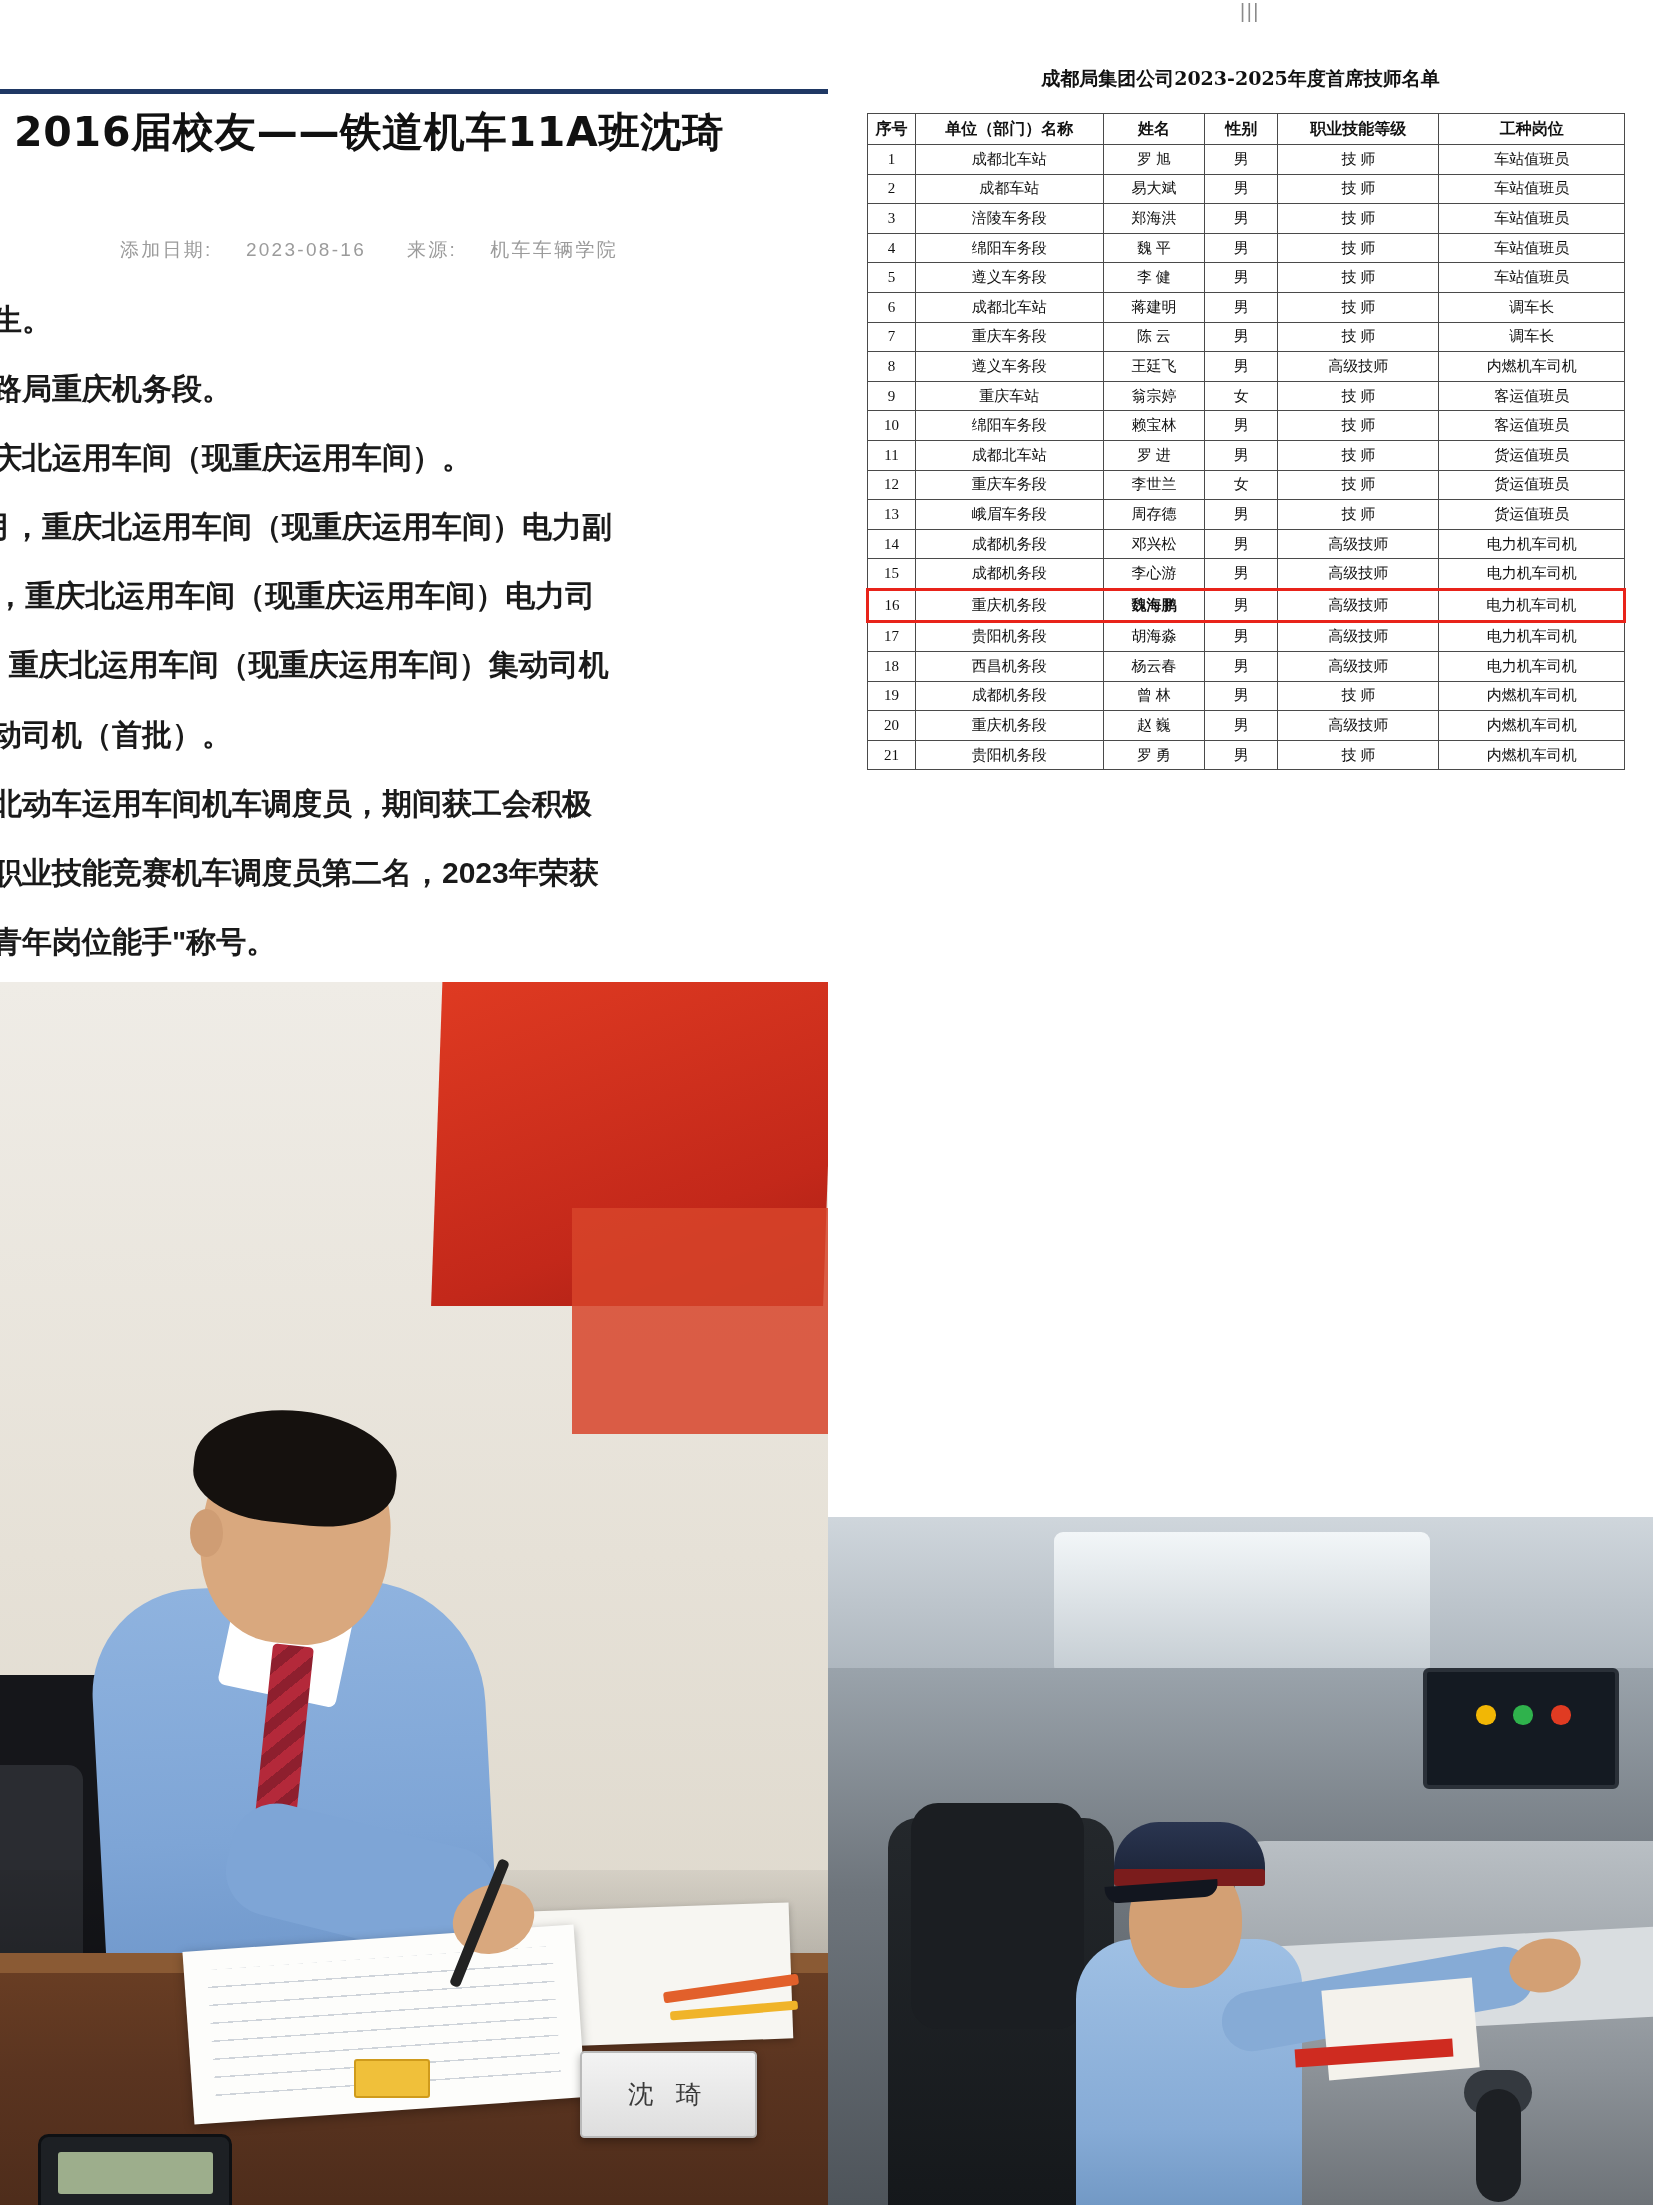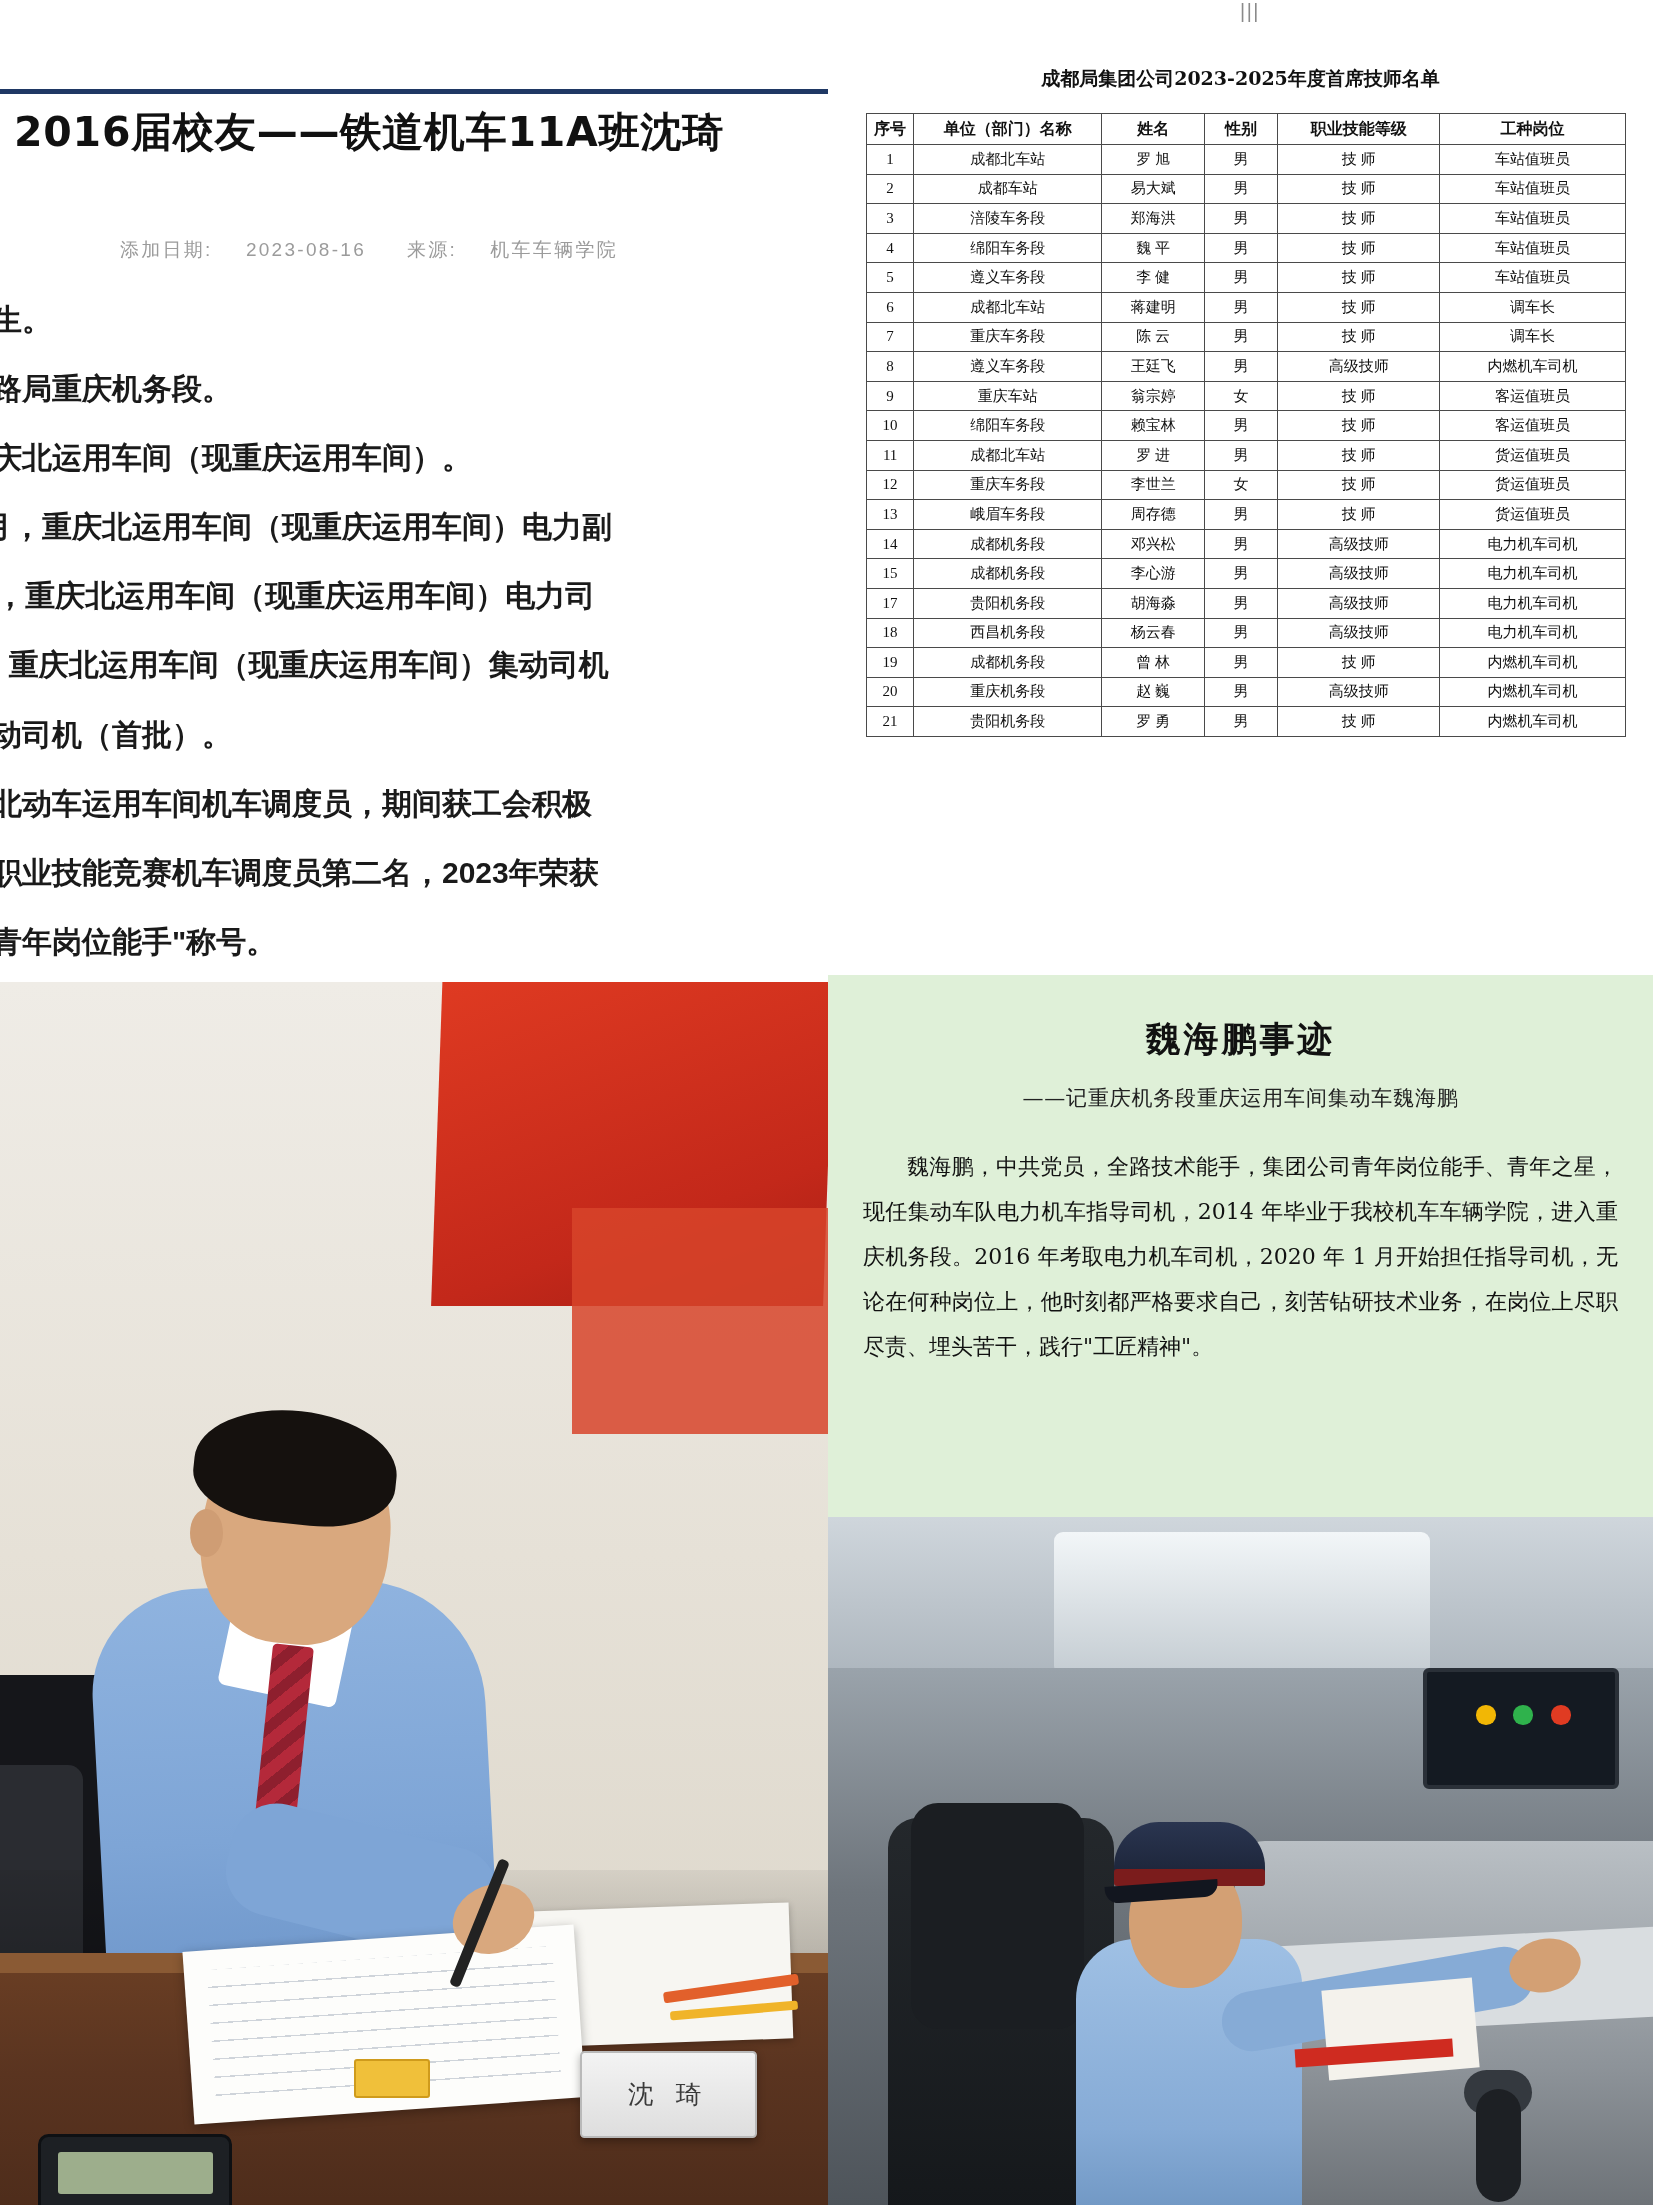--- a/index.html
+++ b/index.html
@@ -503,20 +503,28 @@
             <td class="post">电力机车司机</td>
           </tr>
           <tr>
             <td class="idx">15</td>
             <td class="unit">成都机务段</td>
             <td class="name">李心游</td>
             <td class="sex">男</td>
             <td class="level">高级技师</td>
             <td class="post">电力机车司机</td>
           </tr>
+          <tr class="highlight">
+            <td class="idx" style="border-top-color: rgb(232, 35, 26); border-bottom-color: rgb(232, 35, 26); border-left-color: rgb(232, 35, 26);">16</td>
+            <td class="unit" style="border-top-color: rgb(232, 35, 26); border-bottom-color: rgb(232, 35, 26);">重庆机务段</td>
+            <td class="name" style="border-top-color: rgb(232, 35, 26); border-bottom-color: rgb(232, 35, 26);">魏海鹏</td>
+            <td class="sex" style="border-top-color: rgb(232, 35, 26); border-bottom-color: rgb(232, 35, 26);">男</td>
+            <td class="level" style="border-top-color: rgb(232, 35, 26); border-bottom-color: rgb(232, 35, 26);">高级技师</td>
+            <td class="post" style="border-top-color: rgb(232, 35, 26); border-bottom-color: rgb(232, 35, 26); border-right-color: rgb(232, 35, 26);">电力机车司机</td>
+          </tr>
           <tr>
             <td class="idx">17</td>
             <td class="unit">贵阳机务段</td>
             <td class="name">胡海淼</td>
             <td class="sex">男</td>
             <td class="level">高级技师</td>
             <td class="post">电力机车司机</td>
           </tr>
           <tr>
             <td class="idx">18</td>
@@ -546,25 +554,20 @@
             <td class="idx">21</td>
             <td class="unit">贵阳机务段</td>
             <td class="name">罗 勇</td>
             <td class="sex">男</td>
             <td class="level">技 师</td>
             <td class="post">内燃机车司机</td>
           </tr>
         </tbody>
     </table>
 
-    <div class="story" style="background: rgb(223, 240, 216);">
-      <div class="story-title">魏海鹏事迹</div>
-      <div class="story-sub">——记重庆机务段重庆运用车间集动车魏海鹏</div>
-      <div class="story-body">魏海鹏，中共党员，全路技术能手，集团公司青年岗位能手、青年之星，现任集动车队电力机车指导司机，2014 年毕业于我校机车车辆学院，进入重庆机务段。2016 年考取电力机车司机，2020 年 1 月开始担任指导司机，无论在何种岗位上，他时刻都严格要求自己，刻苦钻研技术业务，在岗位上尽职尽责、埋头苦干，践行"工匠精神"。</div>
-    </div>
 
     <div class="photo-right">
       <div class="pr-ceiling"></div>
       <div class="pr-window"></div>
       <div class="pr-wall"></div>
       <div class="pr-screen"></div>
       <div class="pr-lamp1"></div>
       <div class="pr-lamp2"></div>
       <div class="pr-lamp3"></div>
       <div class="pr-console"></div>

